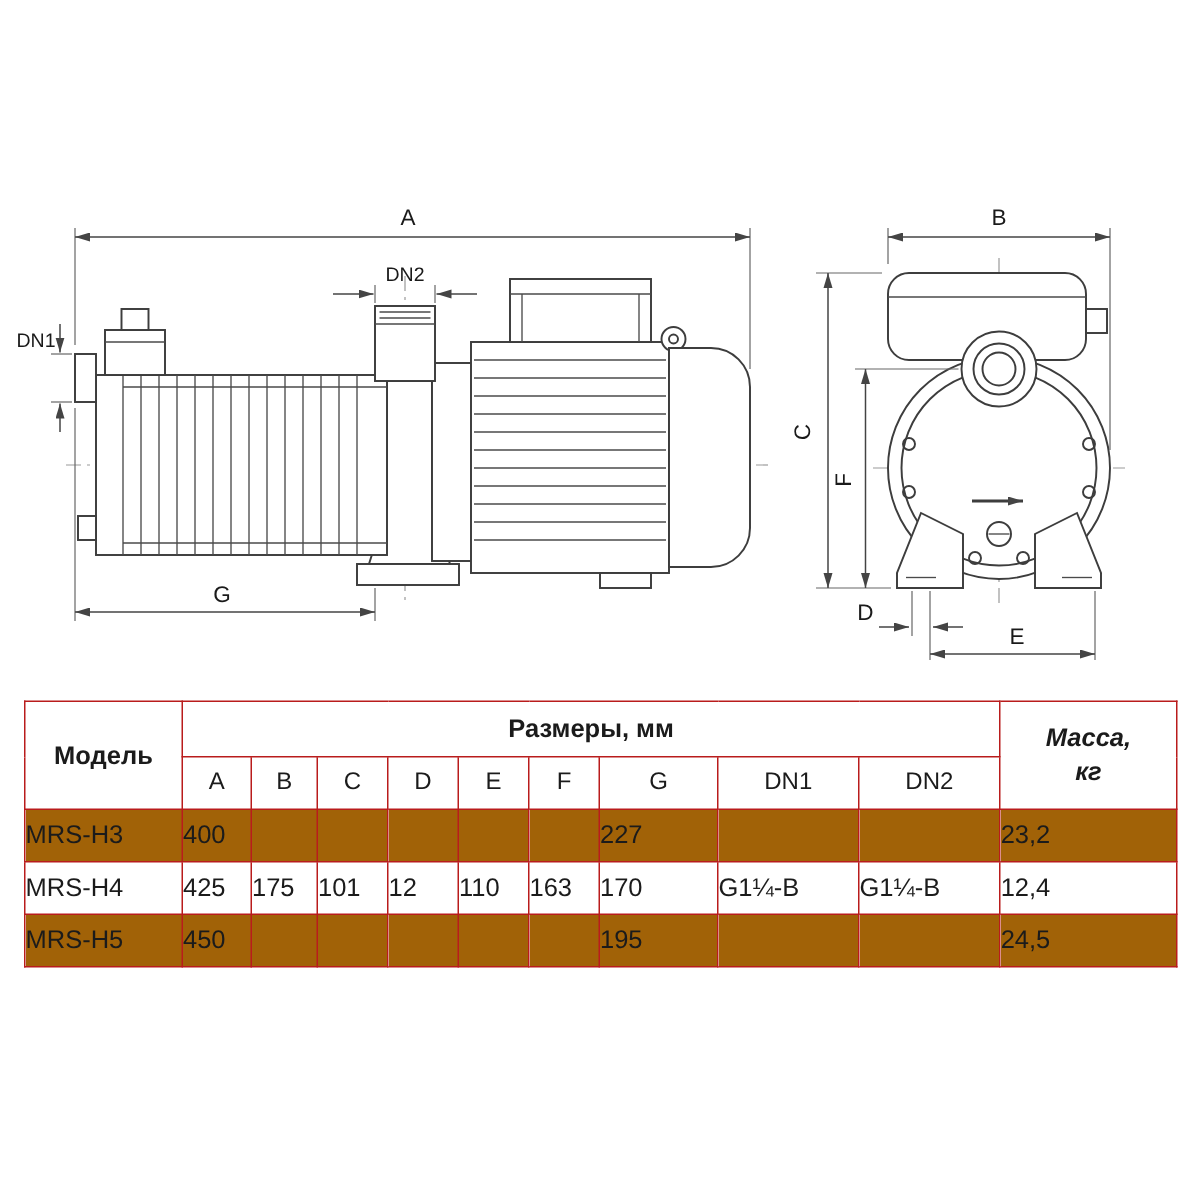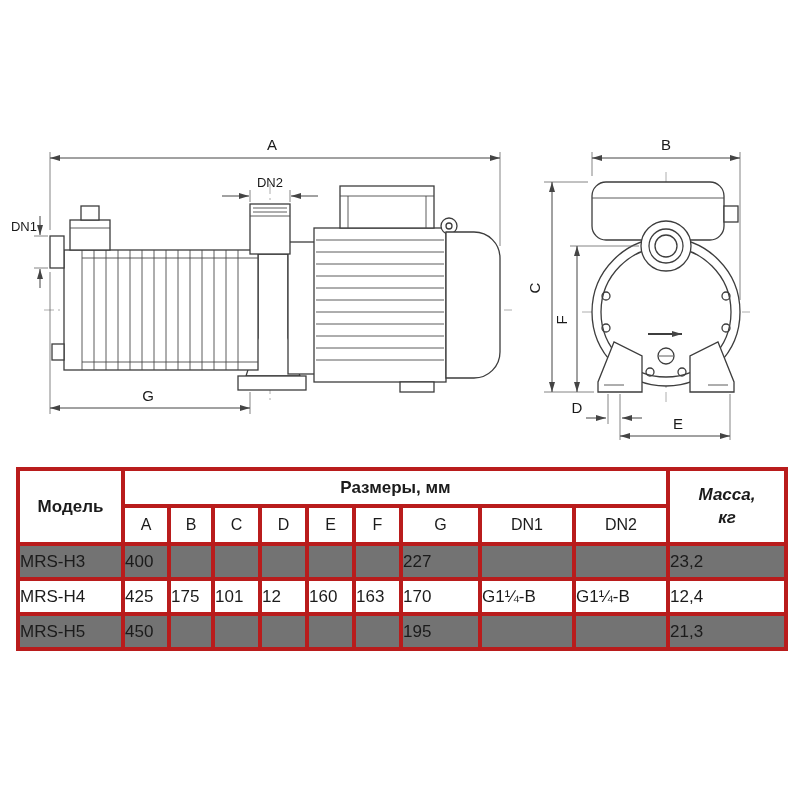--- a/index.html
+++ b/index.html
@@ -17,28 +17,28 @@
   .dim{stroke:#444444;stroke-width:1;fill:none;}
   .ext{stroke:#666666;stroke-width:0.8;fill:none;}
   .cl{stroke:#9a9a9a;stroke-width:0.8;fill:none;stroke-dasharray:10 4 2 4;}
 
   .tbl-wrap{padding:7px 16px 0 16px;}
   table.tbl{
     border-collapse:collapse;table-layout:fixed;width:768px;
     font-size:17px;color:#1b1b1b;border:1px solid #9c9c9c;
   }
   .tbl th,.tbl td{
-    border:4px solid #b91c1c;vertical-align:middle;
+    border:1px solid #b91c1c;vertical-align:middle;
     padding:0;font-weight:normal;overflow:hidden;
   }
   .tbl .bold{font-weight:bold;font-size:17px;}
   .tbl .colhead{font-size:16px;height:34px;}
   .tbl .hr1{height:37px;}
   .tbl tbody tr{height:35px;}
-  .tbl tbody tr.shade td{background:#737373;}
+  .tbl tbody tr.shade td{background:#a16207;}
   .mass-th{white-space:pre-line;line-height:1.3;font-style:italic;}
 </style>
 </head>
 <body>
 
 <div>
 
   <svg class="drawing" width="800" height="460" viewBox="0 0 800 460">
     <defs>
       <marker id="mE" orient="auto" markerWidth="11" markerHeight="8" refX="10" refY="3" markerUnits="userSpaceOnUse">
@@ -258,37 +258,37 @@
           <td></td>
           <td></td>
           <td>23,2</td>
         </tr>
         <tr>
           <td>MRS-H4</td>
           <td>425</td>
           <td>175</td>
           <td>101</td>
           <td>12</td>
-          <td>160</td>
+          <td>110</td>
           <td>163</td>
           <td>170</td>
           <td>G1¼-B</td>
           <td>G1¼-B</td>
           <td>12,4</td>
         </tr>
         <tr class="shade">
           <td>MRS-H5</td>
           <td>450</td>
           <td></td>
           <td></td>
           <td></td>
           <td></td>
           <td></td>
           <td>195</td>
           <td></td>
           <td></td>
-          <td>21,3</td>
+          <td>24,5</td>
         </tr>
       </tbody>
     </table>
   </div>
 
 </div>
 
 </body></html>

